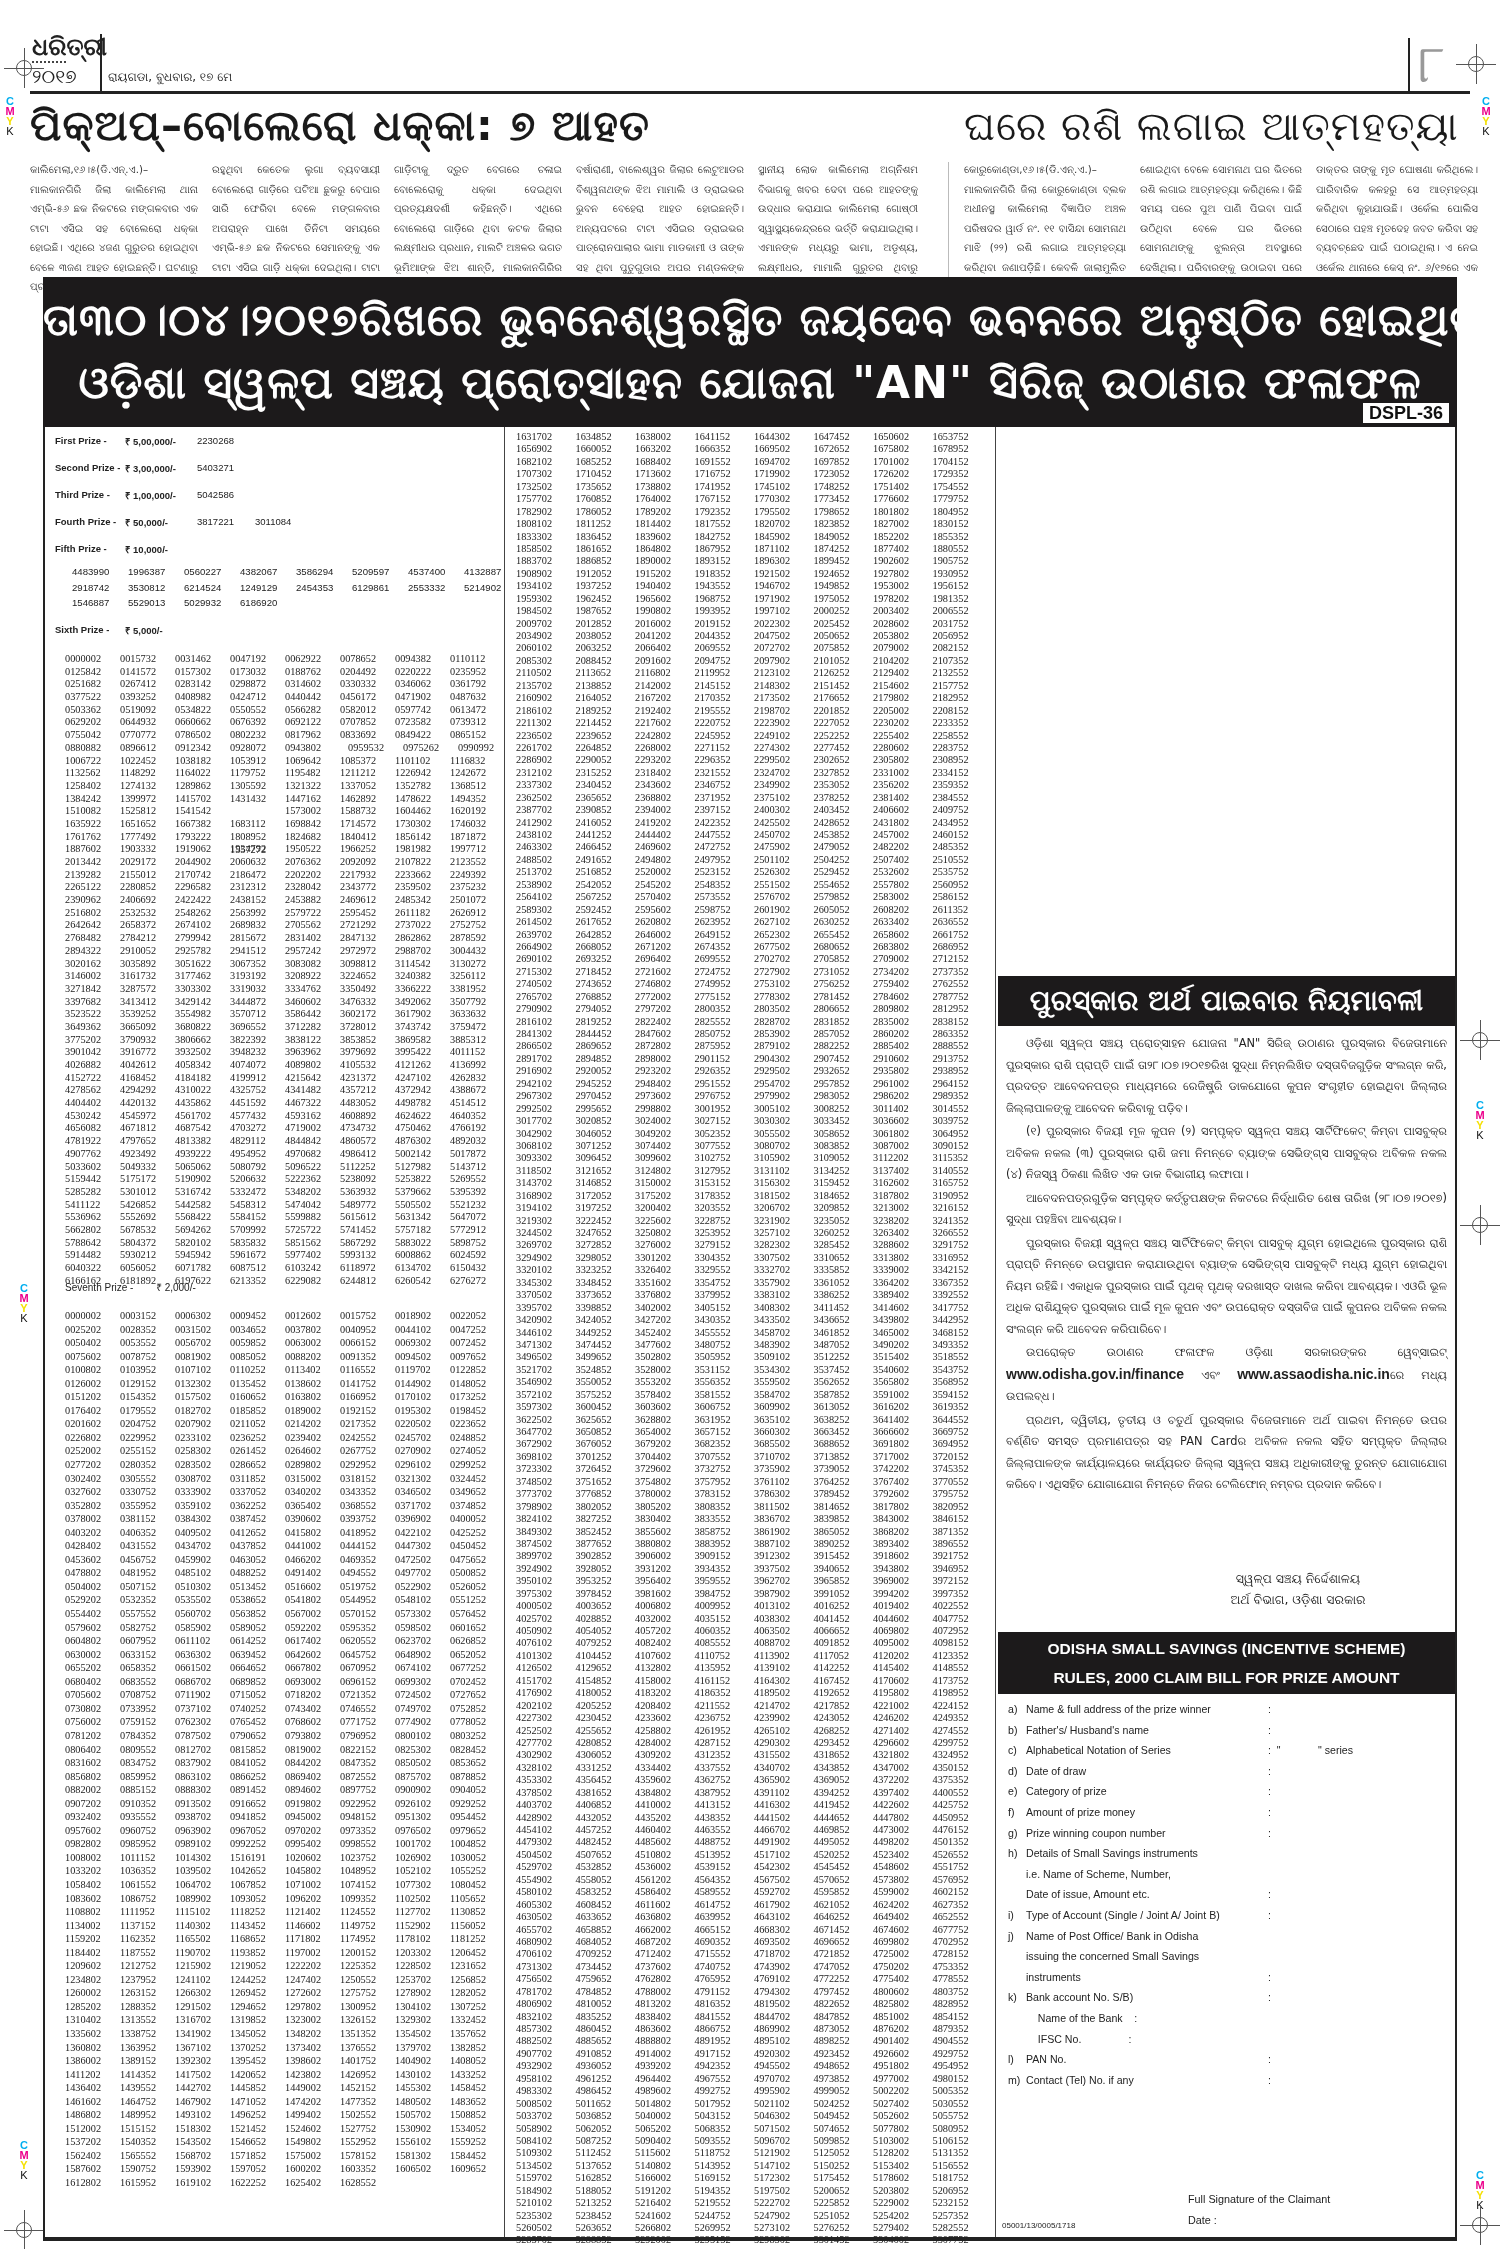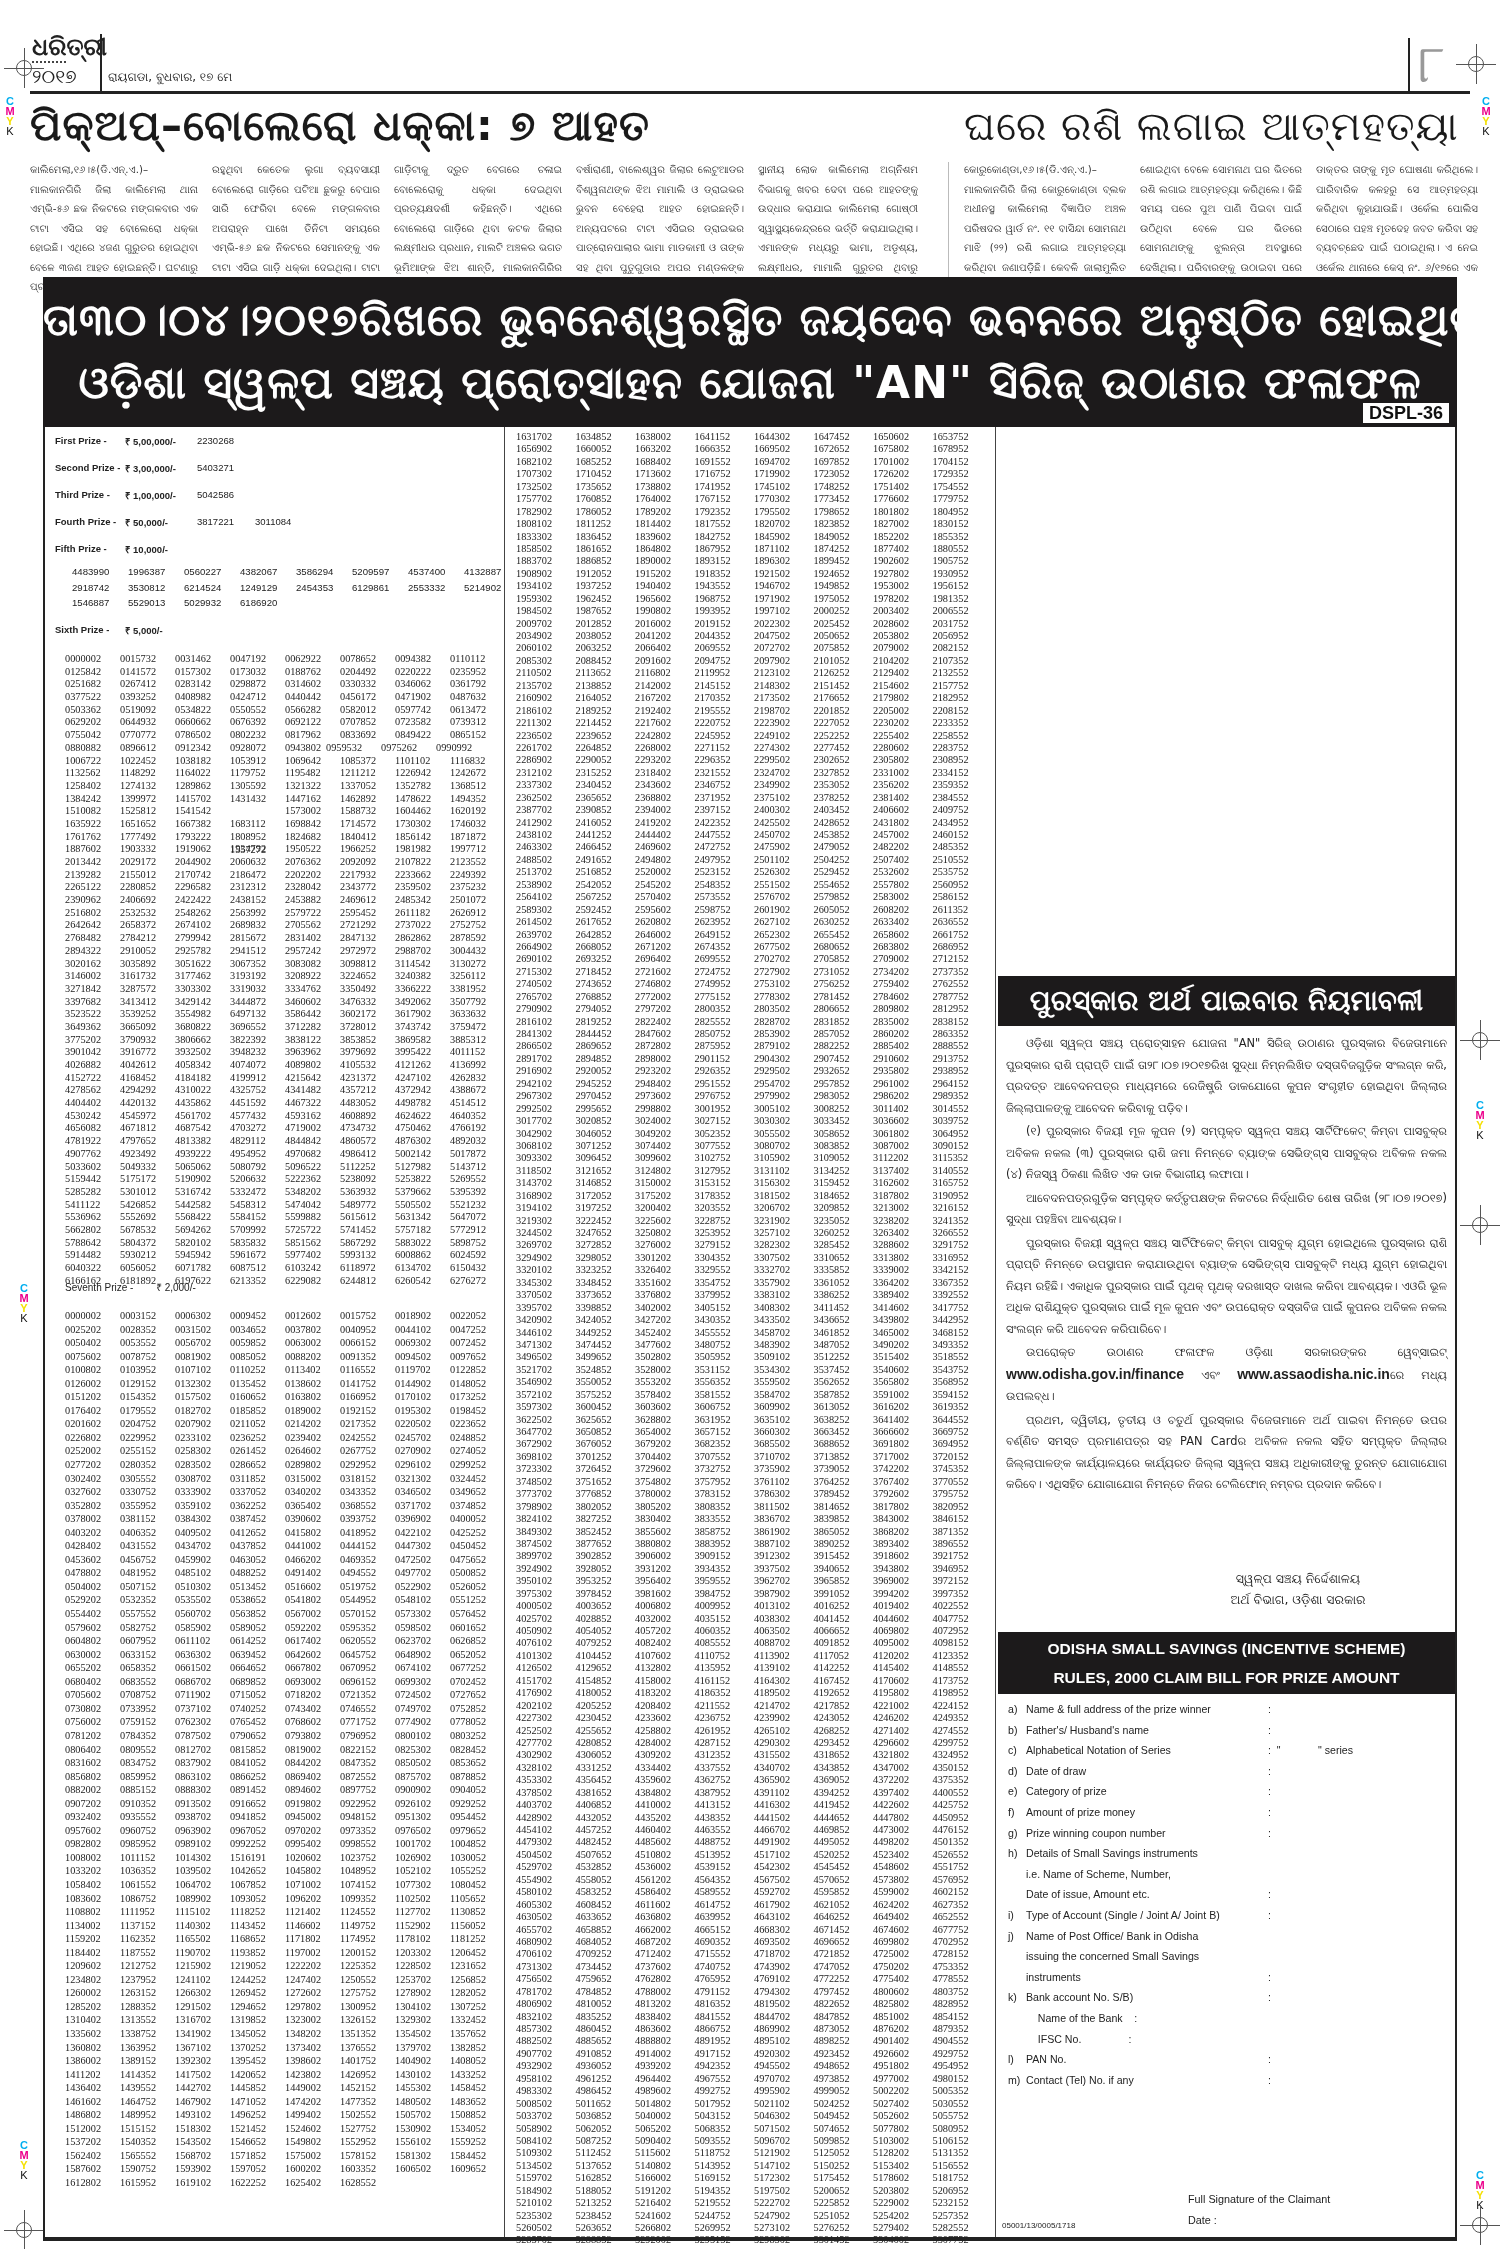--- a/index.html
+++ b/index.html
@@ -305,21 +305,21 @@
           <span class="cell" style="width: 55px;">0817962</span>
           <span class="cell" style="width: 55px;">0833692</span>
           <span class="cell" style="width: 55px;">0849422</span>
           <span class="cell" style="width: 55px;">0865152</span>
         </div>
         <div class="row" style="height: 12.7px; line-height: 12.7px;">
           <span class="cell" style="width: 55px;">0880882</span>
           <span class="cell" style="width: 55px;">0896612</span>
           <span class="cell" style="width: 55px;">0912342</span>
           <span class="cell" style="width: 55px;">0928072</span>
-          <span class="cell" style="width: 41px;">0943802</span>
+          <span class="cell" style="width: 63px;">0943802</span>
           <span class="cell" style="width: 55px;">0959532</span>
           <span class="cell" style="width: 55px;">0975262</span>
           <span class="cell" style="width: 55px;">0990992</span>
         </div>
         <div class="row" style="height: 12.7px; line-height: 12.7px;">
           <span class="cell" style="width: 55px;">1006722</span>
           <span class="cell" style="width: 55px;">1022452</span>
           <span class="cell" style="width: 55px;">1038182</span>
           <span class="cell" style="width: 55px;">1053912</span>
           <span class="cell" style="width: 55px;">1069642</span>
@@ -514,21 +514,21 @@
           <span class="cell" style="width: 55px;">3444872</span>
           <span class="cell" style="width: 55px;">3460602</span>
           <span class="cell" style="width: 55px;">3476332</span>
           <span class="cell" style="width: 55px;">3492062</span>
           <span class="cell" style="width: 55px;">3507792</span>
         </div>
         <div class="row" style="height: 12.7px; line-height: 12.7px;">
           <span class="cell" style="width: 55px;">3523522</span>
           <span class="cell" style="width: 55px;">3539252</span>
           <span class="cell" style="width: 55px;">3554982</span>
-          <span class="cell" style="width: 55px;">6497132</span>
+          <span class="cell" style="width: 55px;">3570712</span>
           <span class="cell" style="width: 55px;">3586442</span>
           <span class="cell" style="width: 55px;">3602172</span>
           <span class="cell" style="width: 55px;">3617902</span>
           <span class="cell" style="width: 55px;">3633632</span>
         </div>
         <div class="row" style="height: 12.7px; line-height: 12.7px;">
           <span class="cell" style="width: 55px;">3649362</span>
           <span class="cell" style="width: 55px;">3665092</span>
           <span class="cell" style="width: 55px;">3680822</span>
           <span class="cell" style="width: 55px;">3696552</span>

